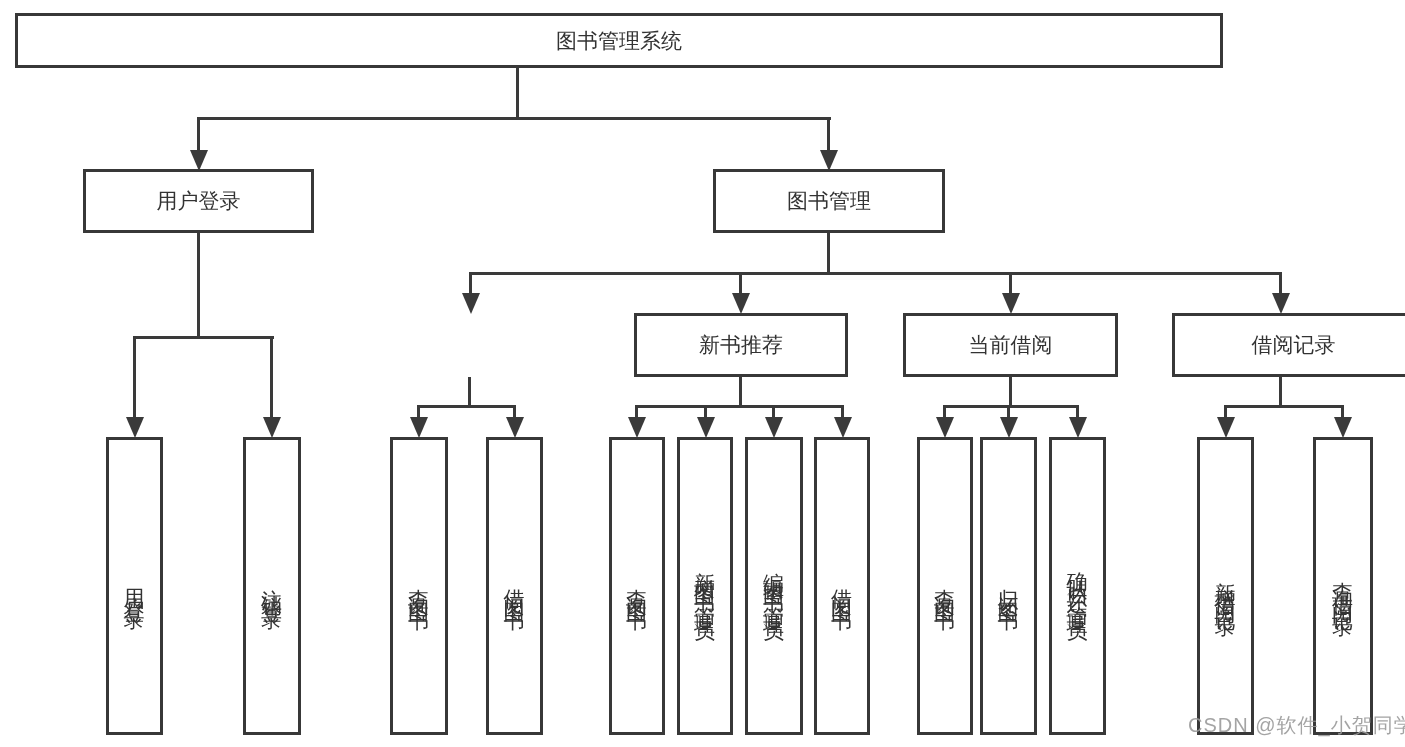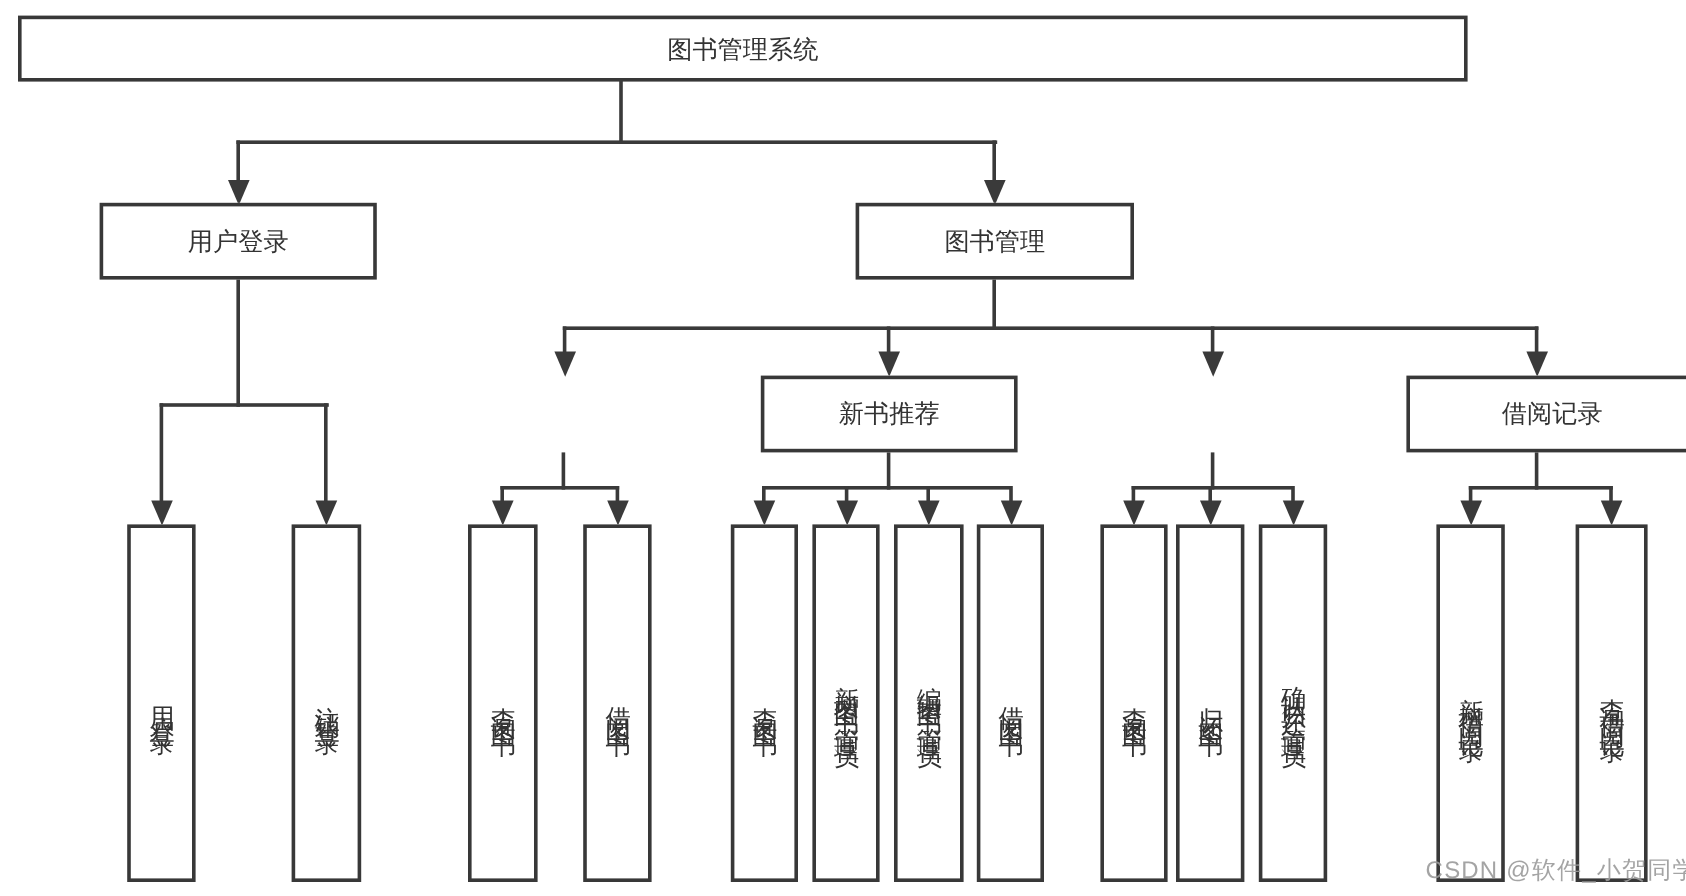--- a/index.html
+++ b/index.html
@@ -86,20 +86,23 @@
   <div class="vline" style="left:739px;top:272px;height:23px;"></div>
   <div class="arrow" style="left:732px;top:293px;"></div>
   <div class="vline" style="left:1009px;top:272px;height:23px;"></div>
   <div class="arrow" style="left:1002px;top:293px;"></div>
   <div class="vline" style="left:1279px;top:272px;height:23px;"></div>
   <div class="arrow" style="left:1272px;top:293px;"></div>
 
   <div class="box" style="left:634px;top:313px;width:214px;height:64px;">
     <span class="lbl">新书推荐</span>
   </div>
+  <div class="box" style="left:903px;top:313px;width:215px;height:64px;">
+    <span class="lbl">当前借阅</span>
+  </div>
   <div class="box" style="left:1172px;top:313px;width:243px;height:64px;">
     <span class="lbl">借阅记录</span>
   </div>
 
   <div class="vline" style="left:468px;top:377px;height:31px;"></div>
   <div class="hline" style="left:417px;top:405px;width:99px;"></div>
   <div class="vline" style="left:417px;top:405px;height:15px;"></div>
   <div class="arrow" style="left:410px;top:417px;"></div>
   <div class="vline" style="left:513px;top:405px;height:15px;"></div>
   <div class="arrow" style="left:506px;top:417px;"></div>

